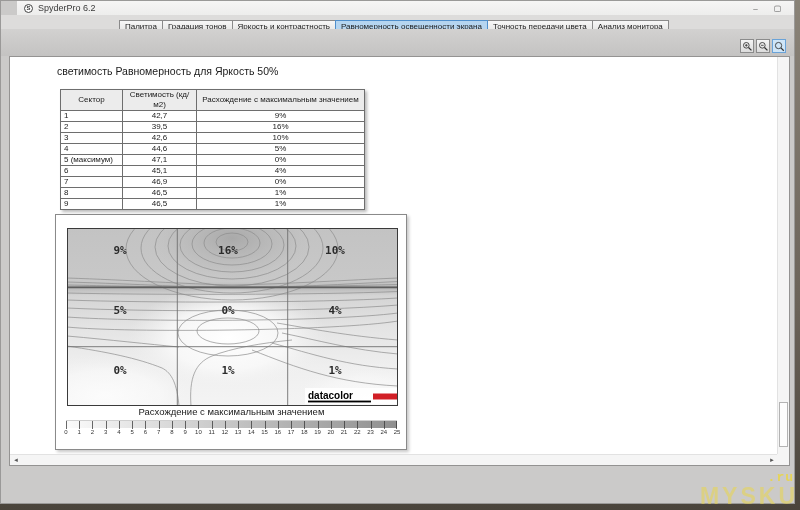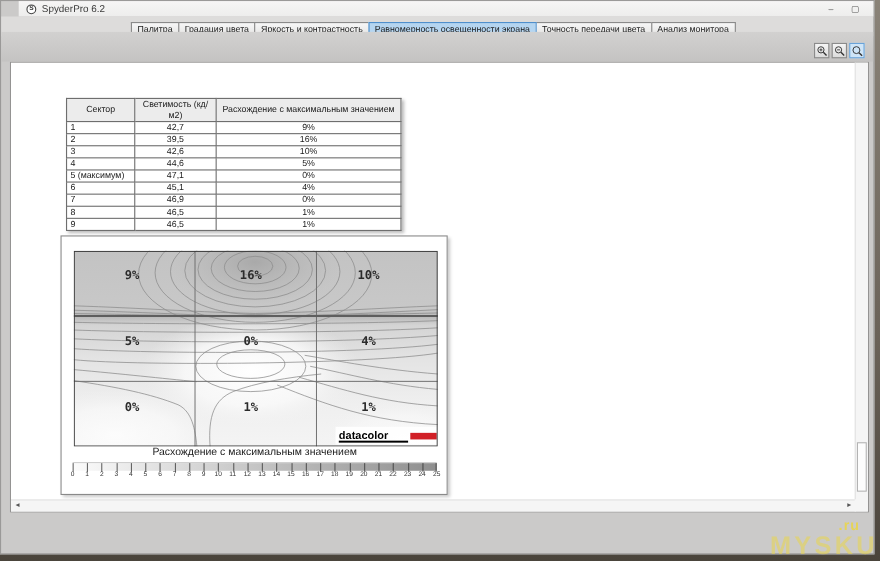--- a/index.html
+++ b/index.html
@@ -84,21 +84,21 @@
   .footer-btn { position:absolute; height:14px; background:linear-gradient(180deg,#ffffff,#f1f1f1);
     border:1px solid #a3a3a3; font-size:8.5px; color:#1a1a1a; text-align:center;
     line-height:12px; font-family:"Liberation Sans", sans-serif;margin-top:35px; }
   #print-button { left:672px; top:481px; width:66px; }
   #close-button { left:740px; top:481px; width:56px; }
 
   
   #watermark { position:absolute; right:2px; bottom:0px; text-align:right;
     pointer-events:none; z-index:50; font-weight:bold; }
   #watermark-suffix { display:block; font-size:13px; letter-spacing:1px;
-    color:rgba(233,213,75,0.9); margin-right:16px; }
+    color:rgba(233,213,75,0.9); margin-right:4px;font-family:Liberation Mono, monospace; }
   #watermark-main { display:block; font-size:23px; letter-spacing:3px;
     color:rgba(233,213,75,0.55); margin-top:-2px; }
 
   svg text.cell-label { font-family:"DejaVu Sans Mono", monospace; font-weight:bold;
     font-size:11px; fill:#2b2b2b; }
   svg text.logo-text { font-family:"Liberation Sans", sans-serif; font-weight:bold;
     font-size:10px; fill:#000; }
 </style>
 </head>
 <body>
@@ -112,21 +112,21 @@
     <div id="title-text">SpyderPro 6.2</div>
     <div id="win-controls">
       <span>–</span>
       <span>▢</span>
       <span>✕</span>
     </div>
   </div>
 
   <div id="tab-strip">
       <div class="tab">Палитра</div>
-      <div class="tab">Градация цвета</div>
+      <div class="tab">Градация тонов</div>
       <div class="tab">Яркость и контрастность</div>
       <div class="tab selected">Равномерность освещенности экрана</div>
       <div class="tab">Точность передачи цвета</div>
       <div class="tab">Анализ монитора</div>
     </div>
 
   <div id="toolbar">
     <div id="zoom-group">
       <div class="zoom-btn">
         <svg width="11" height="11" viewBox="0 0 14 14">
@@ -146,20 +146,21 @@
       <div class="zoom-btn active">
         <svg width="11" height="11" viewBox="0 0 14 14">
           <circle cx="5.8" cy="5.8" r="4" fill="none" stroke="#333" stroke-width="1.1"></circle>
           <line x1="8.8" y1="8.8" x2="12.4" y2="12.4" stroke="#333" stroke-width="1.6"></line>
         </svg>
       </div>
     </div>
   </div>
 
   <div id="content-panel">
+    <div id="page-heading">светимость Равномерность для Яркость 50%</div>
 
     <table id="sector-table">
       <thead>
           <tr>
             <th class="h0">Сектор</th>
             <th class="h1">Светимость (кд/м2)</th>
             <th class="h2">Расхождение с максимальным значением</th>
           </tr>
         </thead>
       <tbody>

